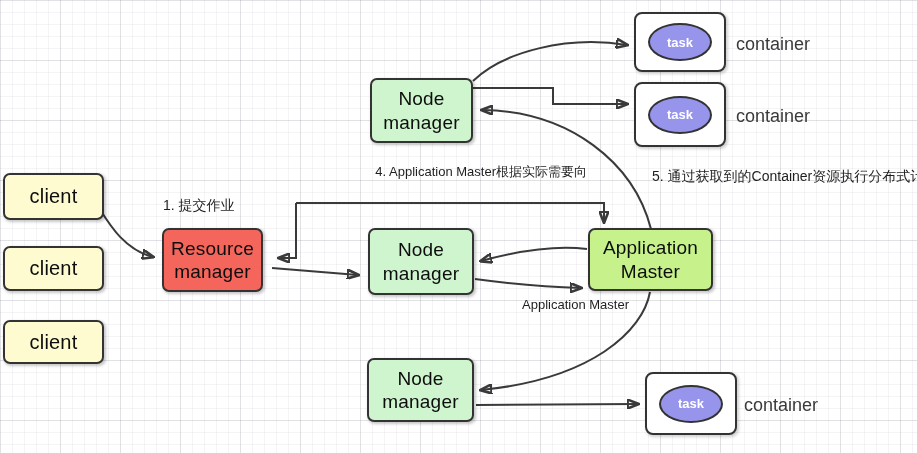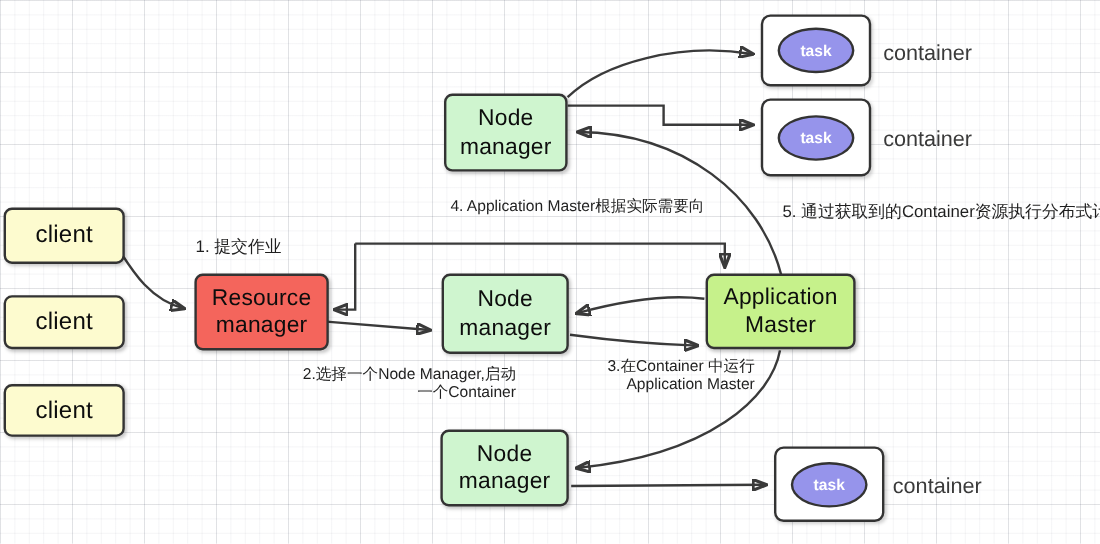--- a/index.html
+++ b/index.html
@@ -20,21 +20,21 @@
     position:absolute;z-index:2;box-sizing:border-box;
     border:2px solid #333;border-radius:7px;
     display:flex;align-items:center;justify-content:center;text-align:center;
     color:#0d0d0d;font-size:19px;line-height:1.22;letter-spacing:0.2px;
     box-shadow:1.5px 1.5px 3px rgba(0,0,0,0.22);
   }
   .client{left:3px;width:101px;height:47px;background:#FDFBCF;font-size:20px;}
   .client.c-1{top:173px;}
   .client.c-2{top:246px;height:45px;}
   .client.c-3{top:320px;height:44px;}
-  .rm{left:162px;top:228px;width:112px;height:64px;background:#F4655C;}
+  .rm{left:162px;top:228px;width:101px;height:64px;background:#F4655C;}
   .nm{background:#CFF5CF;align-items:center;}
   .nm-top{left:370px;top:78px;width:103px;height:65px;}
   .nm-mid{left:368px;top:228px;width:106px;height:67px;}
   .nm-bottom{left:367px;top:358px;width:107px;height:64px;}
   .am{left:588px;top:228px;width:125px;height:63px;background:#C6F18B;}
   .container-box{
     position:absolute;z-index:2;box-sizing:border-box;background:#FFFFFF;
     border:2px solid #333;border-radius:8px;
     display:flex;align-items:center;justify-content:center;
     box-shadow:1.5px 1.5px 3px rgba(0,0,0,0.18);
@@ -126,27 +126,22 @@
       <span>task</span>
     </div>
   </div>
 
   <div class="c-label cl-1">container</div>
   <div class="c-label cl-2">container</div>
   <div class="c-label cl-3">container</div>
 
   <div class="ann ann-1">1. 提交作业</div>
 
-  <div class="ann ann-center ann-2">
-    <div>2.选择一个Node Manager,启动</div>
-    <div>一个Container</div>
-  </div>
 
   <div class="ann ann-center ann-3">
-    <div>3.在Container 中运行</div>
     <div>Application Master</div>
   </div>
 
   <div class="ann ann-center ann-4">
     <div>4. Application Master根据实际需要向</div>
   </div>
 
   <div class="ann ann-5">5. 通过获取到的Container资源执行分布式计算</div>
 
 </div>

